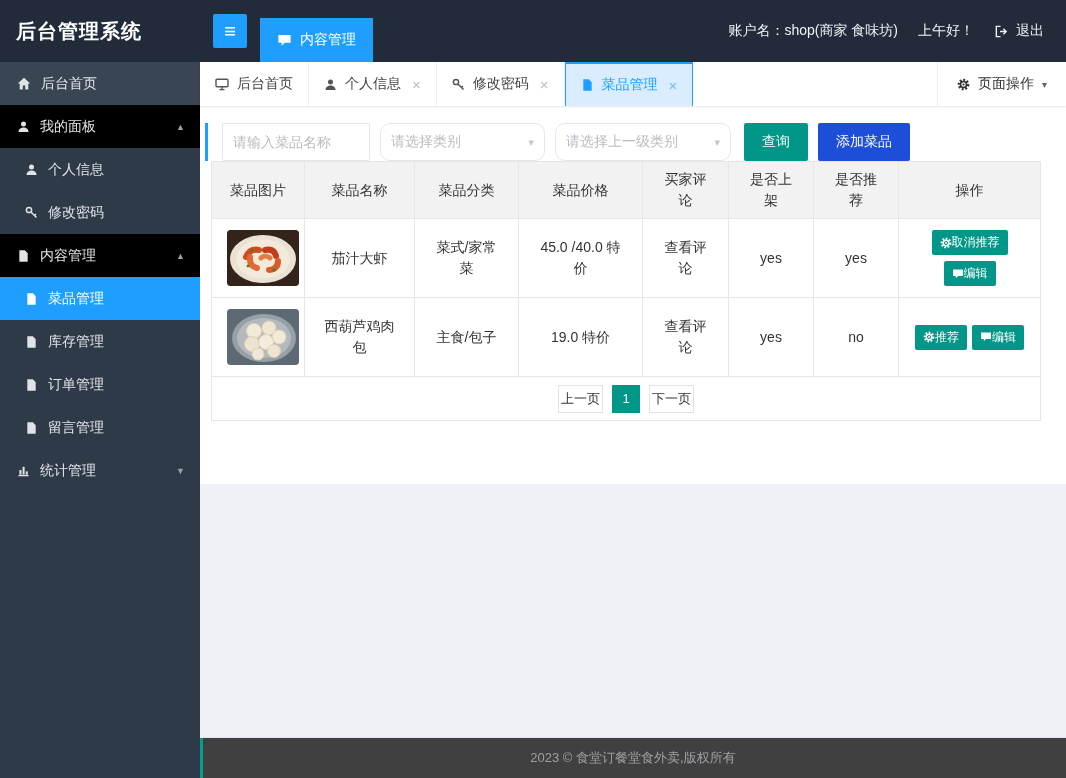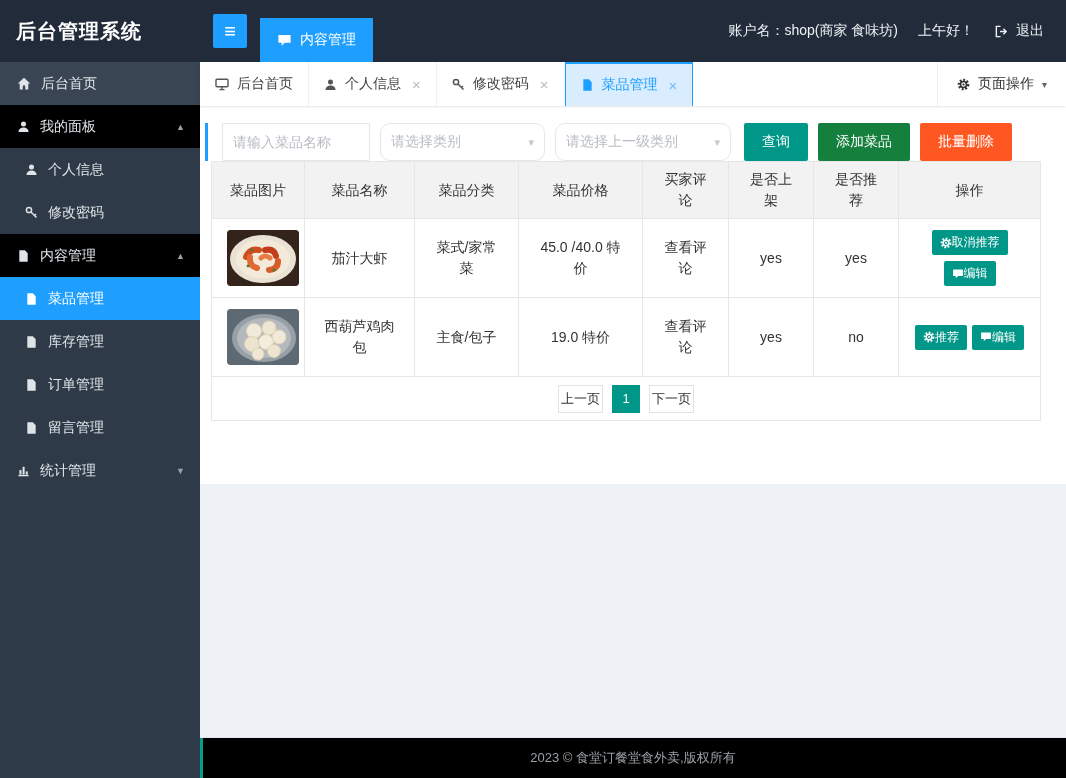--- a/index.html
+++ b/index.html
@@ -43,41 +43,41 @@
   .panel { background:#fff; padding:17px 25px 63px 11px; flex-shrink:0; }
   .toolbar { display:flex; align-items:center; margin-left:-6px; border-left:3px solid #1E9FFF; padding-left:14px; gap:10px; }
   .text-input { width:148px; height:38px; border:1px solid #e6e6e6; border-radius:2px; padding:0 10px; font-size:14px; color:#333; outline:none; font-family:inherit; }
   .text-input::placeholder { color:#b8bcc2; }
   .select { height:38px; border:1px solid #e6e6e6; border-radius:10px; background:#fff; display:flex; align-items:center; justify-content:space-between; padding:0 10px; font-size:14px; color:#b8bcc2; cursor:pointer; }
   .select-cat { width:165px; }
   .select-parent { width:176px; }
   .select .caret { color:#c6c6c6; font-size:11px; }
   .btn { height:38px; border:none; border-radius:2px; color:#fff; font-size:14px; padding:0 18px; cursor:pointer; font-family:inherit; }
   .btn-query { background:#009688; margin-left:3px; }
-  .btn-add { background:#15803d; }
+  .btn-add { background:#1d4ed8; }
   .btn-del { background:#FF5722; }
 
   
   .grid { width:100%; border-collapse:collapse; table-layout:fixed; }
   .grid th, .grid td { border:1px solid #e6e6e6; text-align:center; vertical-align:middle; font-size:14px; color:#333; padding:5px 15px; word-break:break-all; line-height:1.5; }
   .grid th { background:#f2f2f2; height:57px; font-weight:400; }
   .grid td { height:79px; }
   .dish-img { width:72px; height:56px; border-radius:3px; display:block; margin:0 auto; }
   .comments-link { cursor:pointer; }
   .actions { display:flex; flex-wrap:wrap; justify-content:center; align-items:center; gap:5px; row-gap:6px; }
   .abtn { background:#009688; border:none; border-radius:2px; color:#fff; font-size:12px; height:25px; padding:0 8px; display:inline-flex; align-items:center; gap:0; cursor:pointer; font-family:inherit; }
 
   
   .pg-cell { height:44px !important; padding:0 !important; }
   .pagination { display:flex; align-items:center; justify-content:center; gap:9px; }
   .pg-btn { height:28px; padding:0 2px; background:#fff; border:1px solid #e2e2e2; font-size:13px; color:#333; display:flex; align-items:center; cursor:pointer; font-family:inherit; }
   .pg-cur { height:28px; min-width:28px; padding:0 10px; background:#009688; color:#fff; font-size:13px; display:flex; align-items:center; justify-content:center; cursor:pointer; }
 
   .spacer { flex:1; }
-  .footer { height:41px; border-top:1px solid #e3e7eb; background:#000000; display:flex; align-items:center; justify-content:center; font-size:13px; color:#9aa0a6; position:relative; flex-shrink:0; }
+  .footer { height:41px; border-top:1px solid #e3e7eb; background:#404040; display:flex; align-items:center; justify-content:center; font-size:13px; color:#9aa0a6; position:relative; flex-shrink:0; }
   .footer::before { content:""; position:absolute; left:0; top:0; width:3px; height:100%; background:#00a08d; }
 </style>
 </head>
 <body>
 
 <div class="app">
 
   <div class="topbar">
     <div class="logo">后台管理系统</div>
     <div class="hamburger">
@@ -227,21 +227,20 @@
           <div class="select select-cat">
             <span>请选择类别</span>
             <span class="caret">▾</span>
           </div>
           <div class="select select-parent">
             <span>请选择上一级类别</span>
             <span class="caret">▾</span>
           </div>
           <button class="btn btn-query">查询</button>
           <button class="btn btn-add">添加菜品</button>
-          <button class="btn btn-del">批量删除</button>
         </div>
 
         <table class="grid">
           <colgroup>
             <col style="width:93px">
               <col style="width:110px">
               <col style="width:104px">
               <col style="width:124px">
             <col style="width:86px">
               <col style="width:85px">

